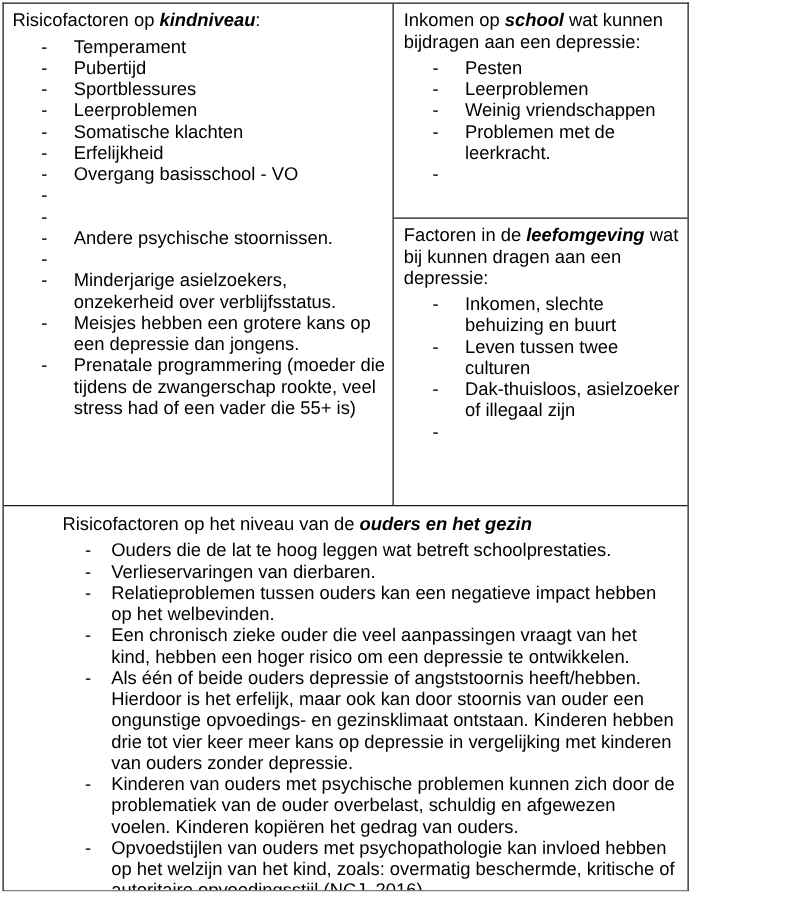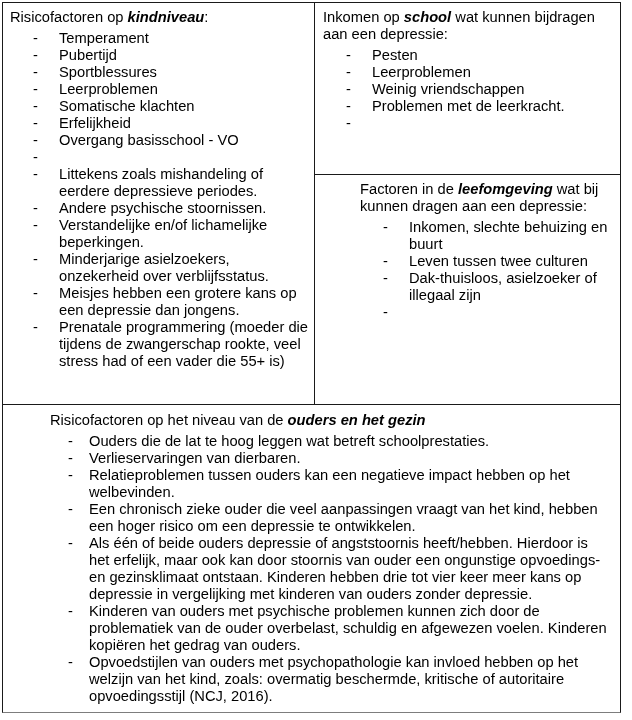--- a/index.html
+++ b/index.html
@@ -9,21 +9,21 @@
     --bg-color:#ffffff;
   }
   html,body{margin:0;padding:0;}
   body{
     width:632px;height:720px;overflow:hidden;position:relative;
     background:var(--bg-color);
     color:var(--text-color);
     font-family:"Liberation Sans","DejaVu Sans",sans-serif;
   }
   .doc-table{
-    position:absolute;left:2px;top:2px;width:619px;height:711px;
+    position:absolute;left:2px;top:2px;width:549px;height:711px;
     box-sizing:border-box;
     border:1.6px solid var(--border-color);
     border-bottom-color:var(--border-bottom-color);
     display:flex;flex-direction:column;
     background:var(--bg-color);
   }
   .top-row{
     display:flex;flex:0 0 402px;height:402px;box-sizing:border-box;
     border-bottom:1.6px solid var(--border-color);
   }
@@ -34,21 +34,21 @@
     flex:0 0 312px;width:312px;
     border-right:1.6px solid var(--border-color);
     padding:6px 5px 0 7px;
   }
   .right-col{flex:1 1 auto;display:flex;flex-direction:column;}
   .cell-school{
     flex:0 0 172px;height:172px;
     border-bottom:1.6px solid var(--border-color);
     padding:6px 5px 0 8px;
   }
-  .cell-env{flex:1 1 auto;padding:6px 5px 0 8px;margin-left:37px;}
+  .cell-env{flex:1 1 auto;padding:6px 5px 0 8px;}
   .cell-parents{flex:1 1 auto;padding:7px 8px 0 7px;margin-left:40px;}
   .hdr{margin:0;}
   .hdr .em{font-weight:bold;font-style:italic;}
   ul.items{list-style:none;margin:4px 0 0 0;padding:0;}
   ul.items li{display:flex;align-items:flex-start;}
   .side-items li{padding-left:23px;}
   .side-items .dash{flex:0 0 26px;}
   .bottom-items li{padding-left:18px;}
   .bottom-items .dash{flex:0 0 21px;}
   .txt{flex:1 1 auto;}
@@ -89,29 +89,27 @@
           </li>
           <li>
             <span class="dash">-</span>
             <span class="txt">Overgang basisschool - VO</span>
           </li>
           <li>
             <span class="dash">-</span>
           </li>
           <li>
             <span class="dash">-</span>
-            <span class="txt">Littekens zoals mishandeling of eerdere depressieve periodes.</span>
           </li>
           <li>
             <span class="dash">-</span>
             <span class="txt">Andere psychische stoornissen.</span>
           </li>
           <li>
             <span class="dash">-</span>
-            <span class="txt">Verstandelijke en/of lichamelijke beperkingen.</span>
           </li>
           <li>
             <span class="dash">-</span>
             <span class="txt">Minderjarige asielzoekers, onzekerheid over verblijfsstatus.</span>
           </li>
           <li>
             <span class="dash">-</span>
             <span class="txt">Meisjes hebben een grotere kans op een depressie dan jongens.</span>
           </li>
           <li>

